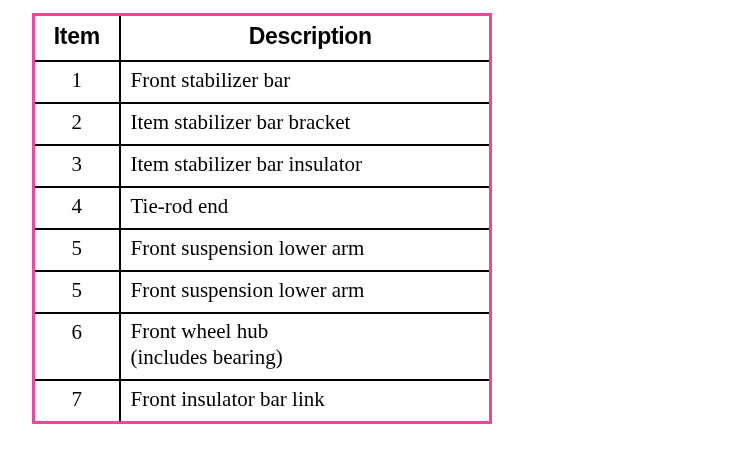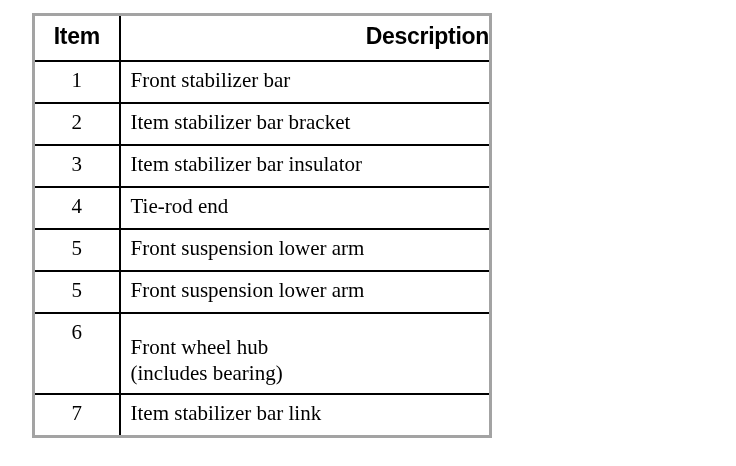--- a/index.html
+++ b/index.html
@@ -33,42 +33,42 @@
   }
 
   table.parts-table,
   table.parts-table th,
   table.parts-table td {
     border: 2px solid #000000;
   }
 
   
   table.parts-table {
-    border: 3px solid #a3a3a3;
+    border: 3px solid #ec4899;
   }
 
   col.col-item { width: 86px; }
   col.col-desc { width: 371px; }
 
   
   thead th {
     font-family: "Liberation Sans", "DejaVu Sans", sans-serif;
     font-weight: bold;
     font-size: 23px;
     line-height: 1;
     color: #000000;
     height: 41px;
     padding: 0 0 3px 0;
     letter-spacing: -0.3px;
   }
   th.th-item {
     text-align: center;
   }
   th.th-desc {
-    text-align: right;
+    text-align: center;
     padding-left: 11px;
   }
 
   
   tbody td {
     font-family: "Liberation Serif", "DejaVu Serif", serif;
     font-size: 21px;
     line-height: 1.12;
     color: #000000;
     height: 38px;
@@ -89,21 +89,21 @@
   
   tr.row-tall td {
     height: 56px;
   }
   tr.row-tall td.cell-item {
     vertical-align: top;
     padding-top: 7px;
   }
   tr.row-tall td.cell-desc {
     vertical-align: top;
-    padding-top: 21px;
+    padding-top: 5px;
     line-height: 1.22;
   }
 </style>
 </head>
 <body>
 
 <div id="parts-table-wrap">
   <table class="parts-table">
     <colgroup>
       <col class="col-item">
@@ -141,17 +141,17 @@
           <td class="cell-item">5</td>
           <td class="cell-desc">Front suspension lower arm</td>
         </tr>
         <tr class="row row-tall">
           <td class="cell-item">6</td>
           <td class="cell-desc">Front wheel hub
 (includes bearing)</td>
         </tr>
         <tr class="row">
           <td class="cell-item">7</td>
-          <td class="cell-desc">Item stabilizer bar link</td>
+          <td class="cell-desc">Front insulator bar link</td>
         </tr>
       </tbody>
   </table>
 </div>
 
 </body></html>

